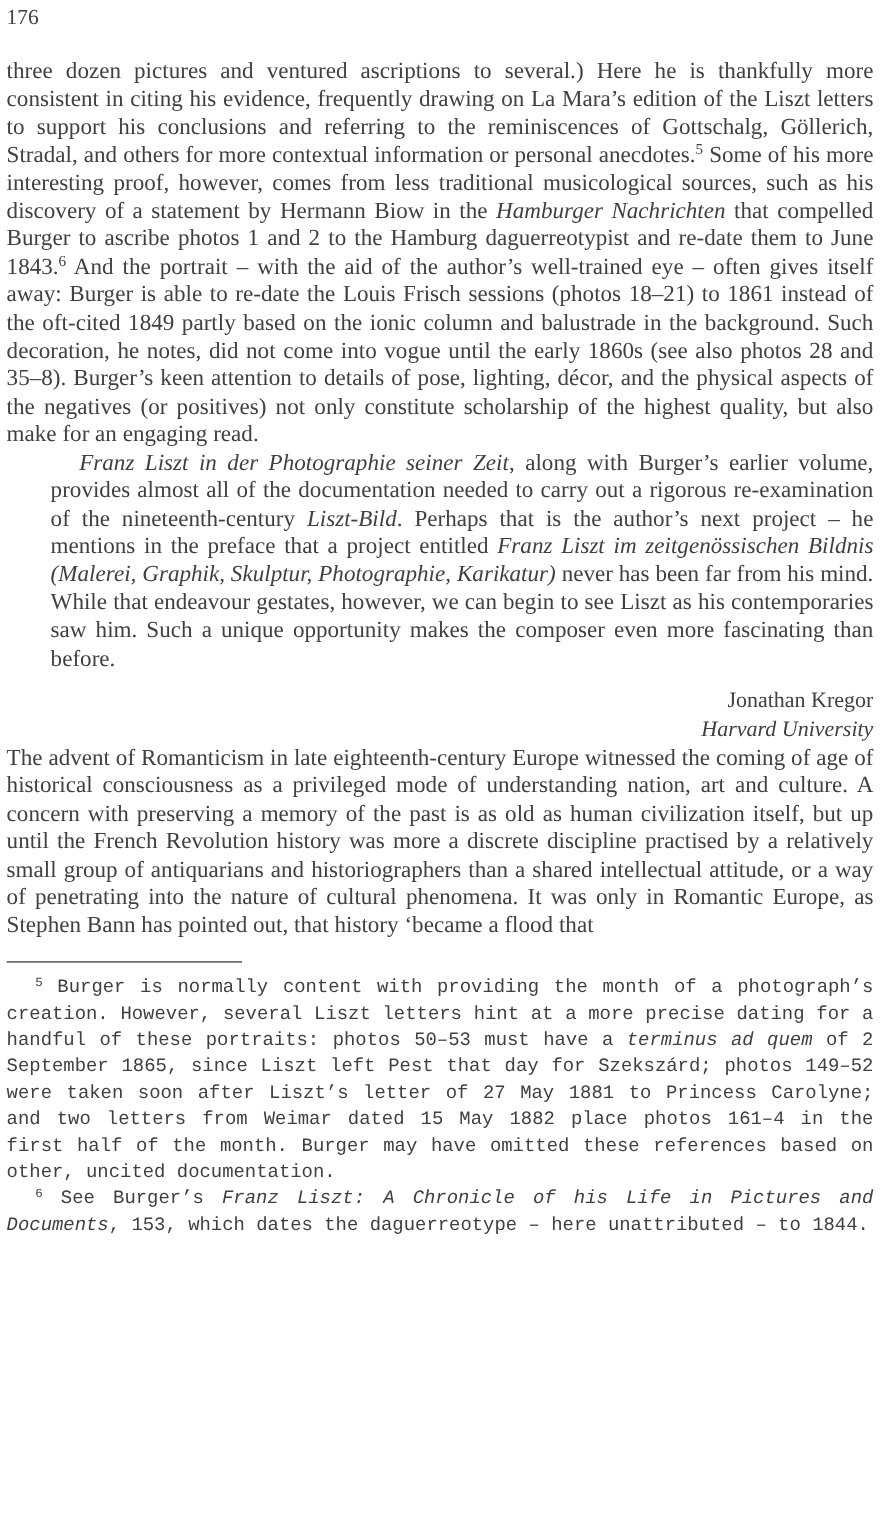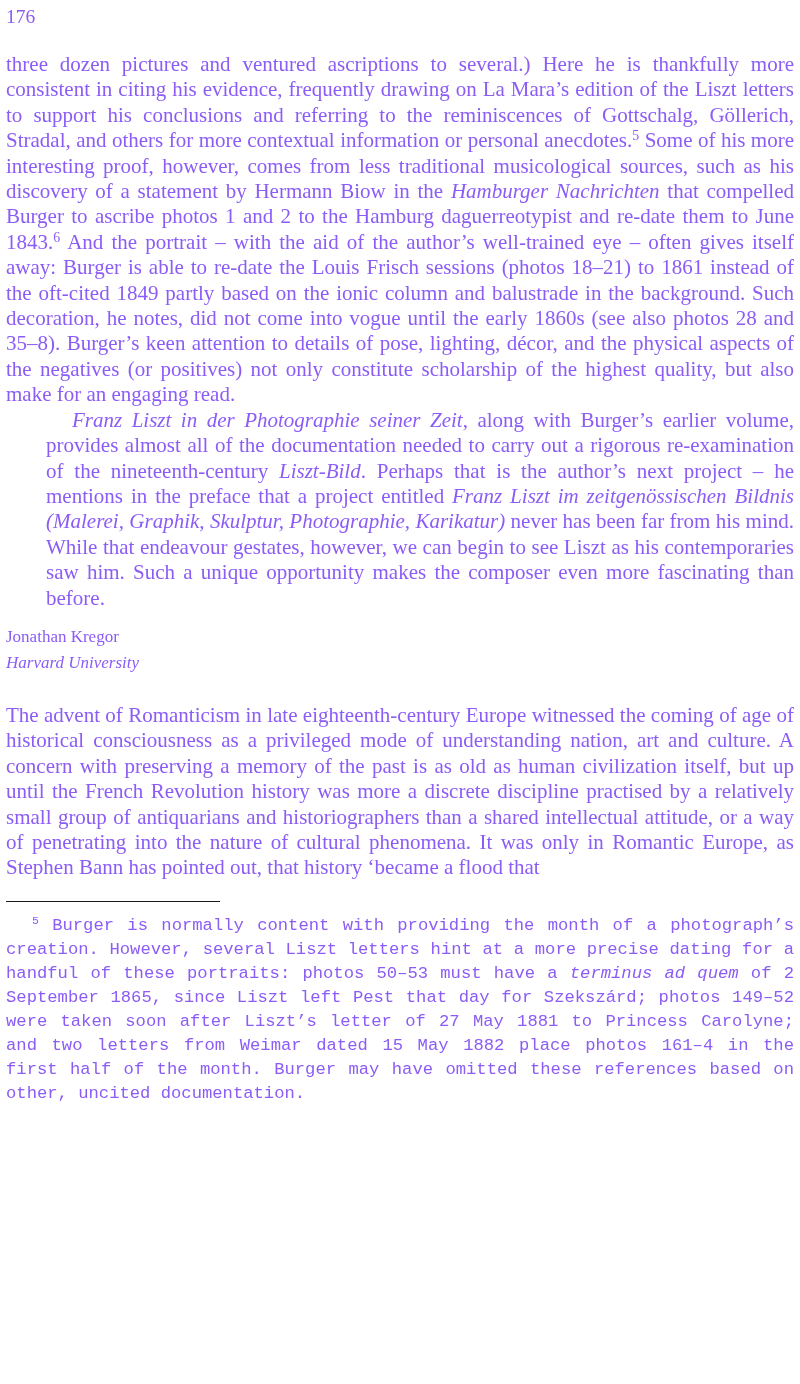--- a/index.html
+++ b/index.html
@@ -2,21 +2,21 @@
 <html><head>
 <meta charset="utf-8">
 <style>
   * { box-sizing: border-box; }
   html, body { margin: 0; padding: 0; background: #ffffff; }
   .page {
     width: 800px;
     height: 1384px;
     padding: 4px 6px 8px 6px;
     background: #ffffff;
-    color: #8b5cf6;
+    color: #404040;
     font-family: "Liberation Serif", "DejaVu Serif", serif;
     overflow: hidden;
   }
   .page-header {
     display: flex;
     align-items: baseline;
     font-size: 19.5px;
     line-height: 26px;
     margin-bottom: 22px;
   }
@@ -27,27 +27,28 @@
   .par {
     margin: 0;
     font-size: 21px;
     line-height: 25.4px;
     text-align: justify;
   }
   .indent { text-indent: 26px; margin-left: 40px; }
 
   .signature {
     margin-top: 13px;
-    font-size: 17px;
+    text-align: right;
+    font-size: 20px;
     line-height: 26px;
   }
   .sig-affiliation { font-style: italic; }
 
   .citation { margin-top: 56px; }
-  .opening  { margin-top: 27px; }
+  .opening  { }
 
   .it { font-style: italic; }
   sup {
     font-size: 66%;
     line-height: 0;
     vertical-align: baseline;
     position: relative;
     top: -0.5em;
   }
 
@@ -89,15 +90,16 @@
     </div>
 
 
     <p class="par opening"><span>The advent of Romanticism in late eighteenth-century Europe witnessed the coming of age of historical consciousness as a privileged mode of understanding nation, art and culture. A concern with preserving a memory of the past is as old as human civilization itself, but up until the French Revolution history was more a discrete discipline practised by a relatively small group of antiquarians and historiographers than a shared intellectual attitude, or a way of penetrating into the nature of cultural phenomena. It was only in Romantic Europe, as Stephen Bann has pointed out, that history ‘became a flood that</span></p>
 
   </main>
 
   <footer class="footnotes">
     <div class="footnote-rule"></div>
     <p class="footnote"><sup>5</sup><span> Burger is normally content with providing the month of a photograph’s creation. However, several Liszt letters hint at a more precise dating for a handful of these portraits: photos 50–53 must have a </span><span class="it">terminus ad quem</span><span> of 2 September 1865, since Liszt left Pest that day for Szekszárd; photos 149–52 were taken soon after Liszt’s letter of 27 May 1881 to Princess Carolyne; and two letters from Weimar dated 15 May 1882 place photos 161–4 in the first half of the month. Burger may have omitted these references based on other, uncited documentation.</span></p>
+    <p class="footnote"><sup>6</sup><span> See Burger’s </span><span class="it">Franz Liszt: A Chronicle of his Life in Pictures and Documents</span><span>, 153, which dates the daguerreotype – here unattributed – to 1844.</span></p>
   </footer>
 
 </div>
 
 </body></html>

